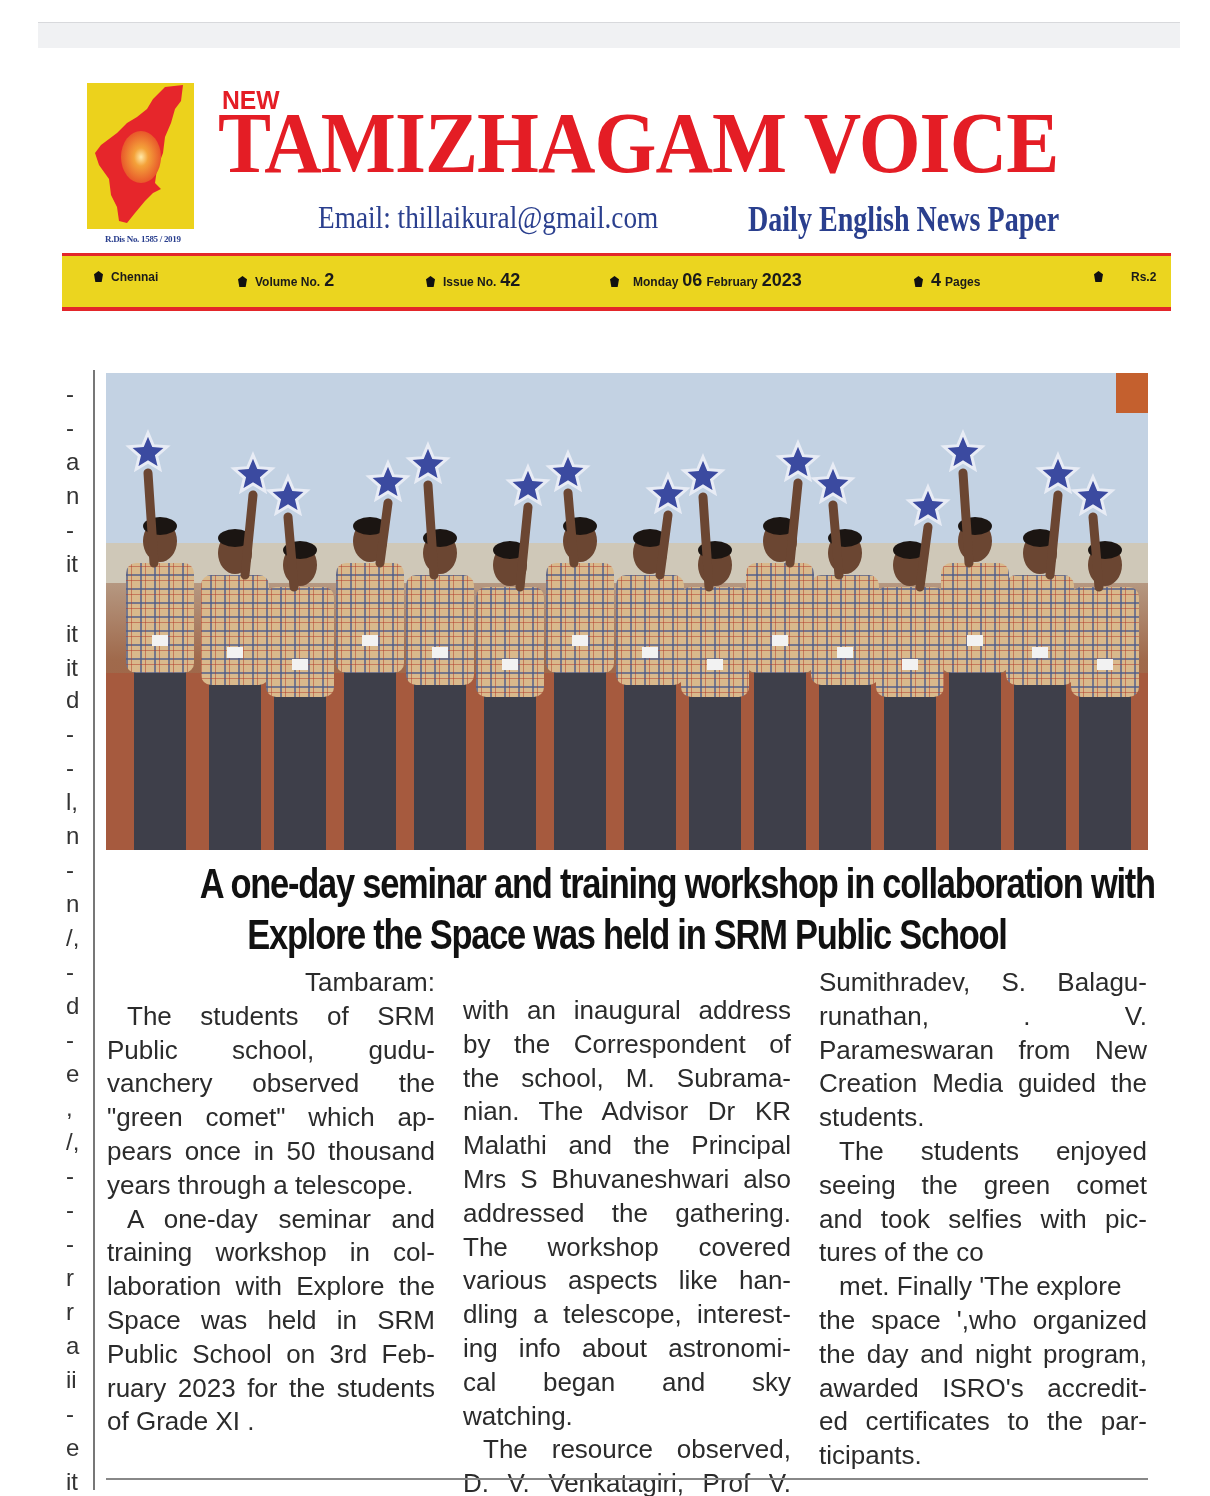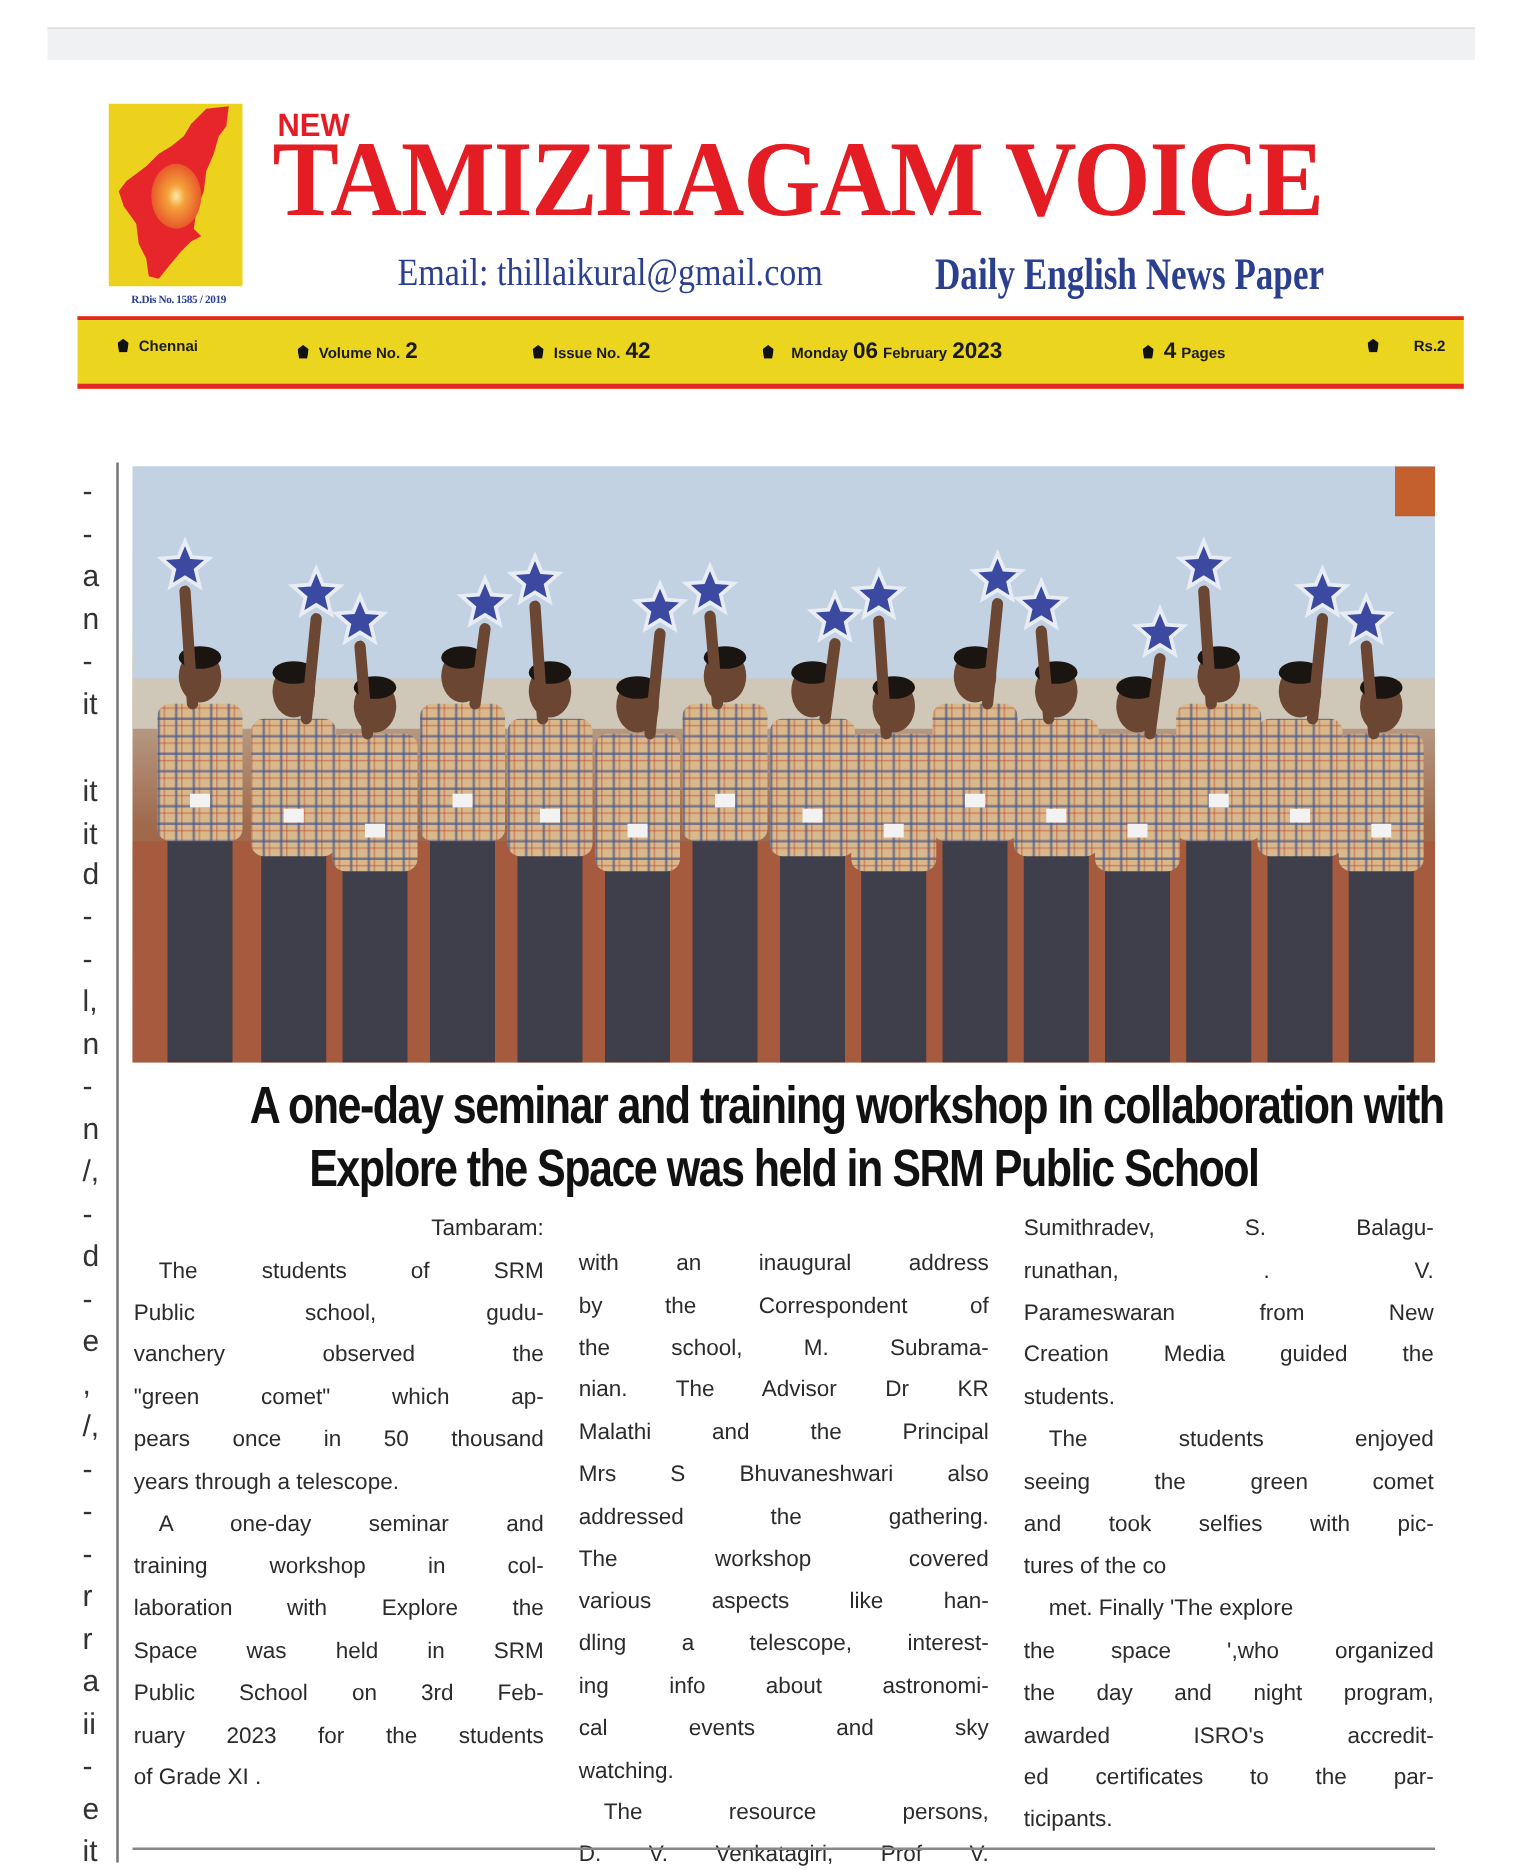--- a/index.html
+++ b/index.html
@@ -43,21 +43,21 @@
     background: linear-gradient(180deg, #c9d7e6 0%, #b9c9dc 22%, #c8c0b0 30%, #a06a4c 60%, #9a5238 100%); }
   .photo svg { position: absolute; left: 0; top: 0; }
 
   
   .headline { position: absolute; left: 106px; top: 858px; width: 1042px; text-align: center;
     font-family: "Liberation Sans", sans-serif; font-weight: bold; color: #111; font-size: 42px; line-height: 51px;
     letter-spacing: -1.5px; }
   .headline .line { display: block; white-space: nowrap; transform: scaleX(0.82); }
 
   
-  .col { position: absolute; top: 966px; width: 328px; font-size: 18px; line-height: 33.8px; color: #2b2b2b;
+  .col { position: absolute; top: 966px; width: 328px; font-size: 26px; line-height: 33.8px; color: #2b2b2b;
     font-family: "Liberation Sans", sans-serif; }
   .col .ln { display: block; white-space: nowrap; text-align: justify; text-align-last: justify; height: 33.8px; }
   .col .ln.left { text-align: left; text-align-last: left; }
   .col .ln.right { text-align: right; text-align-last: right; }
   .col .ln.indent { padding-left: 20px; }
   .col1 { left: 107px; }
   .col2 { left: 463px; margin-top: 28px; }
   .col3 { left: 819px; }
   .bottom-rule { position: absolute; left: 106px; top: 1478px; width: 1042px; height: 2px; background: #888; }
 </style>
@@ -306,23 +306,23 @@
     <span class="ln ">by the Correspondent of</span>
     <span class="ln ">the school, M. Subrama-</span>
     <span class="ln ">nian. The Advisor Dr KR</span>
     <span class="ln ">Malathi and the Principal</span>
     <span class="ln ">Mrs S Bhuvaneshwari also</span>
     <span class="ln ">addressed the gathering.</span>
     <span class="ln ">The workshop covered</span>
     <span class="ln ">various aspects like han-</span>
     <span class="ln ">dling a telescope, interest-</span>
     <span class="ln ">ing info about astronomi-</span>
-    <span class="ln ">cal events and sky</span>
+    <span class="ln ">cal began and sky</span>
     <span class="ln left">watching.</span>
-    <span class="ln indent">The resource persons,</span>
+    <span class="ln indent">The resource observed,</span>
     <span class="ln ">D. V. Venkatagiri, Prof V.</span>
   </div>
 <div class="col col3" id="c2">
     <span class="ln ">Sumithradev, S. Balagu-</span>
     <span class="ln ">runathan, . V.</span>
     <span class="ln ">Parameswaran from New</span>
     <span class="ln ">Creation Media guided the</span>
     <span class="ln left">students.</span>
     <span class="ln indent">The students enjoyed</span>
     <span class="ln ">seeing the green comet</span>

